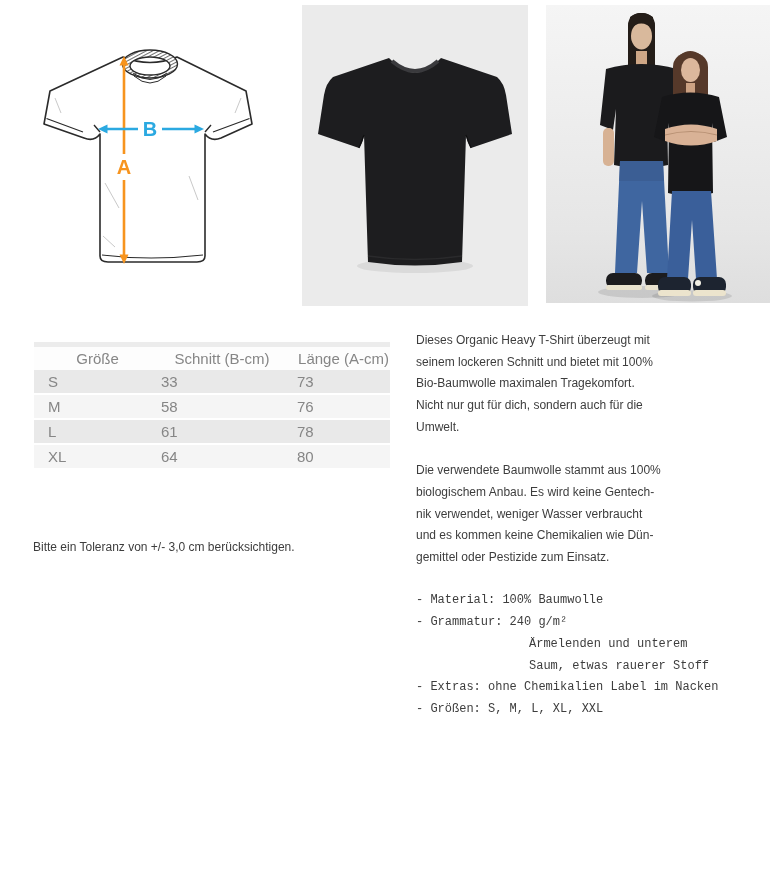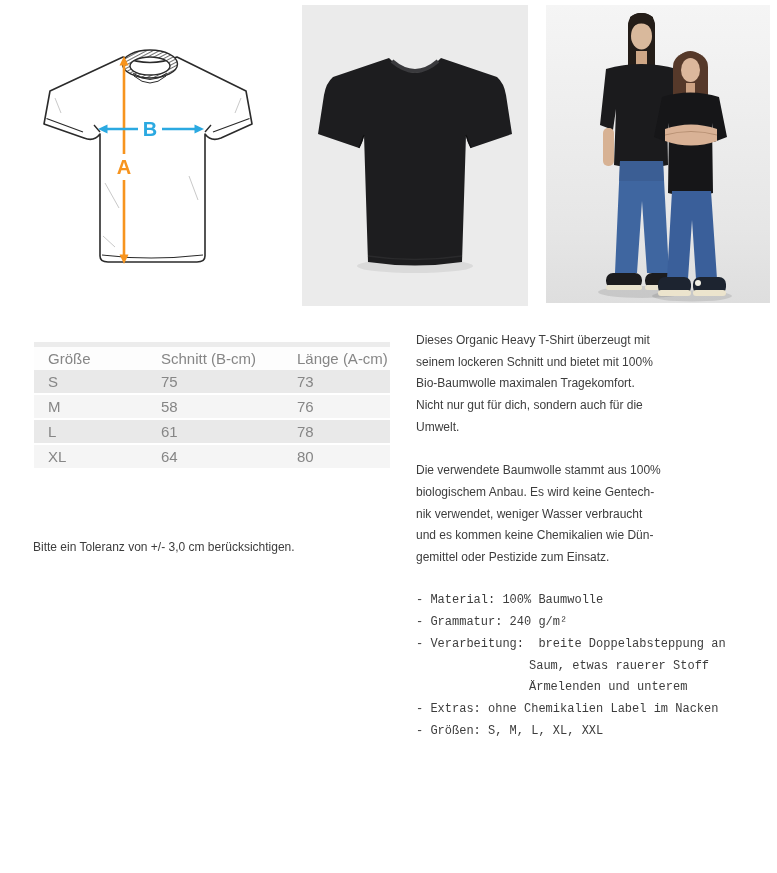--- a/index.html
+++ b/index.html
@@ -15,21 +15,21 @@
   .models-photo{position:absolute;left:546px;top:5px;width:224px;height:298px;}
   .size-guide-fig svg,.flat-photo svg,.models-photo svg{display:block;width:100%;height:100%;}
 
   
   .table-wrap{position:absolute;left:34px;top:342px;width:356px;}
   table.size-table{
     width:356px;border-collapse:collapse;table-layout:fixed;
     font-size:15px;color:#868686;border-top:5px solid #ececec;
   }
   table.size-table th{
-    font-weight:400;text-align:left;height:23px;padding:0 0 0 14px;background:#fdfdfd;
+    font-weight:400;text-align:center;height:23px;padding:0 0 0 14px;background:#fdfdfd;
   }
   table.size-table td{
     height:23px;padding:0 0 0 14px;border-bottom:2px solid #ffffff;
   }
   tr.stripe-dark td{background:#e9e9e9;}
   tr.stripe-light td{background:#f5f5f5;}
 
   .tolerance{
     position:absolute;left:33px;top:528px;width:370px;
     font-size:12px;color:#3d3d3d;white-space:pre;
@@ -157,21 +157,21 @@
       <thead>
         <tr>
           <th>Größe</th>
           <th>Schnitt (B-cm)</th>
           <th>Länge (A-cm)</th>
         </tr>
       </thead>
       <tbody>
         <tr class="stripe-dark">
           <td>S</td>
-          <td>75</td>
+          <td>33</td>
           <td>73</td>
         </tr>
         <tr class="stripe-light">
           <td>M</td>
           <td>58</td>
           <td>76</td>
         </tr>
         <tr class="stripe-dark">
           <td>L</td>
           <td>61</td>
@@ -195,21 +195,20 @@
 Nicht nur gut für dich, sondern auch für die
 Umwelt.</p>
     <p class="para">Die verwendete Baumwolle stammt aus 100%
 biologischem Anbau. Es wird keine Gentech-
 nik verwendet, weniger Wasser verbraucht
 und es kommen keine Chemikalien wie Dün-
 gemittel oder Pestizide zum Einsatz.</p>
     <div class="features">
       <div class="feature-line">- Material: 100% Baumwolle</div>
       <div class="feature-line">- Grammatur: 240 g/m²</div>
-      <div class="feature-line">- Verarbeitung:  breite Doppelabsteppung an</div>
+      <div class="feature-line indent">Ärmelenden und unterem</div>
       <div class="feature-line indent">Saum, etwas rauerer Stoff</div>
-      <div class="feature-line indent">Ärmelenden und unterem</div>
       <div class="feature-line">- Extras: ohne Chemikalien Label im Nacken</div>
       <div class="feature-line">- Größen: S, M, L, XL, XXL</div>
     </div>
   </div>
 
 </div>
 
 </body></html>

